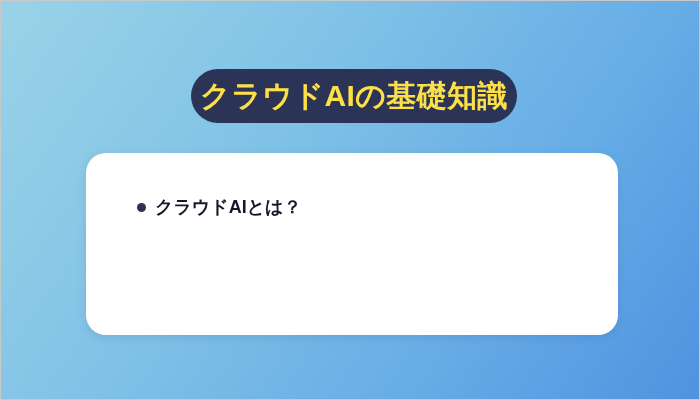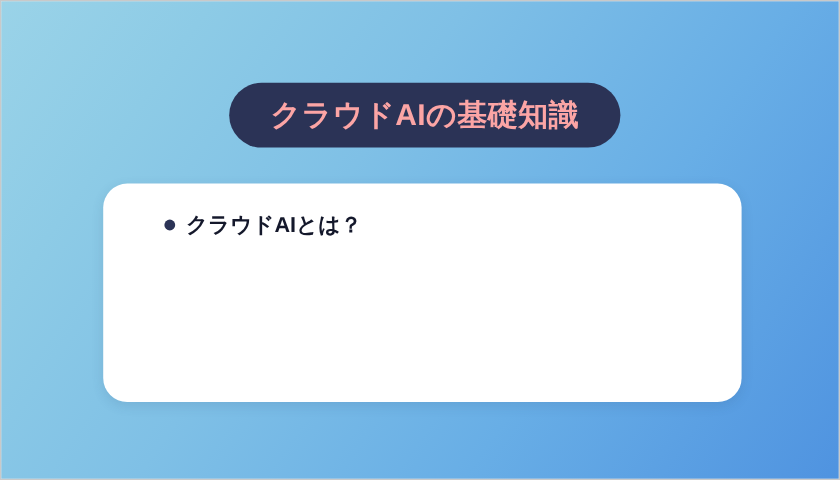--- a/index.html
+++ b/index.html
@@ -34,40 +34,40 @@
     width: 326px;
     height: 54px;
     border-radius: 27px;
     background: #2b3356;
     display: flex;
     align-items: center;
     justify-content: center;
     box-sizing: border-box;
   }
   .title-text {
-    color: #fca5a5;
-    font-size: 25px;
+    color: #fde047;
+    font-size: 30px;
     font-weight: bold;
     letter-spacing: 0.4px;
     line-height: 1;
     white-space: nowrap;
   }
 
   
   .content-card {
     position: absolute;
     left: 85px;
     top: 152px;
     width: 532px;
     height: 182px;
     background: #ffffff;
     border-radius: 20px;
     box-shadow: 0 3px 10px rgba(40, 70, 110, 0.13);
     box-sizing: border-box;
-    padding: 24px 0 0 51px;
+    padding: 44px 0 0 51px;
   }
 
   .bullet-list {
     list-style: none;
     margin: 0;
     padding: 0;
   }
   .bullet-item {
     display: flex;
     align-items: center;

